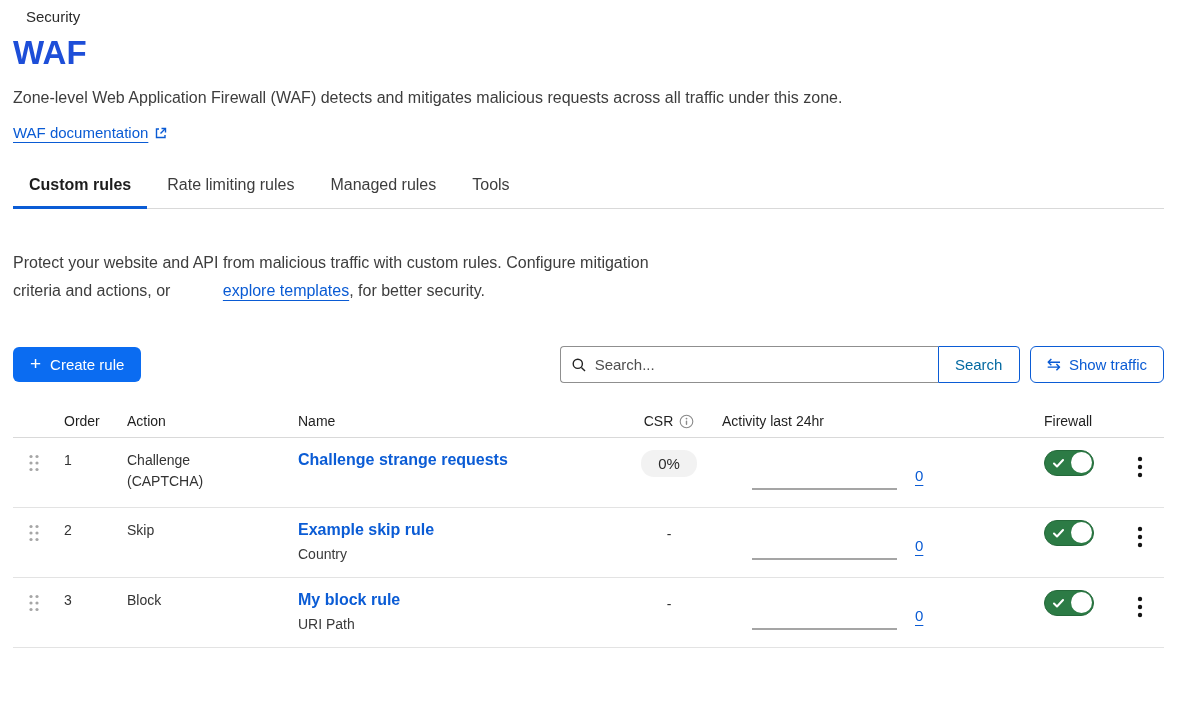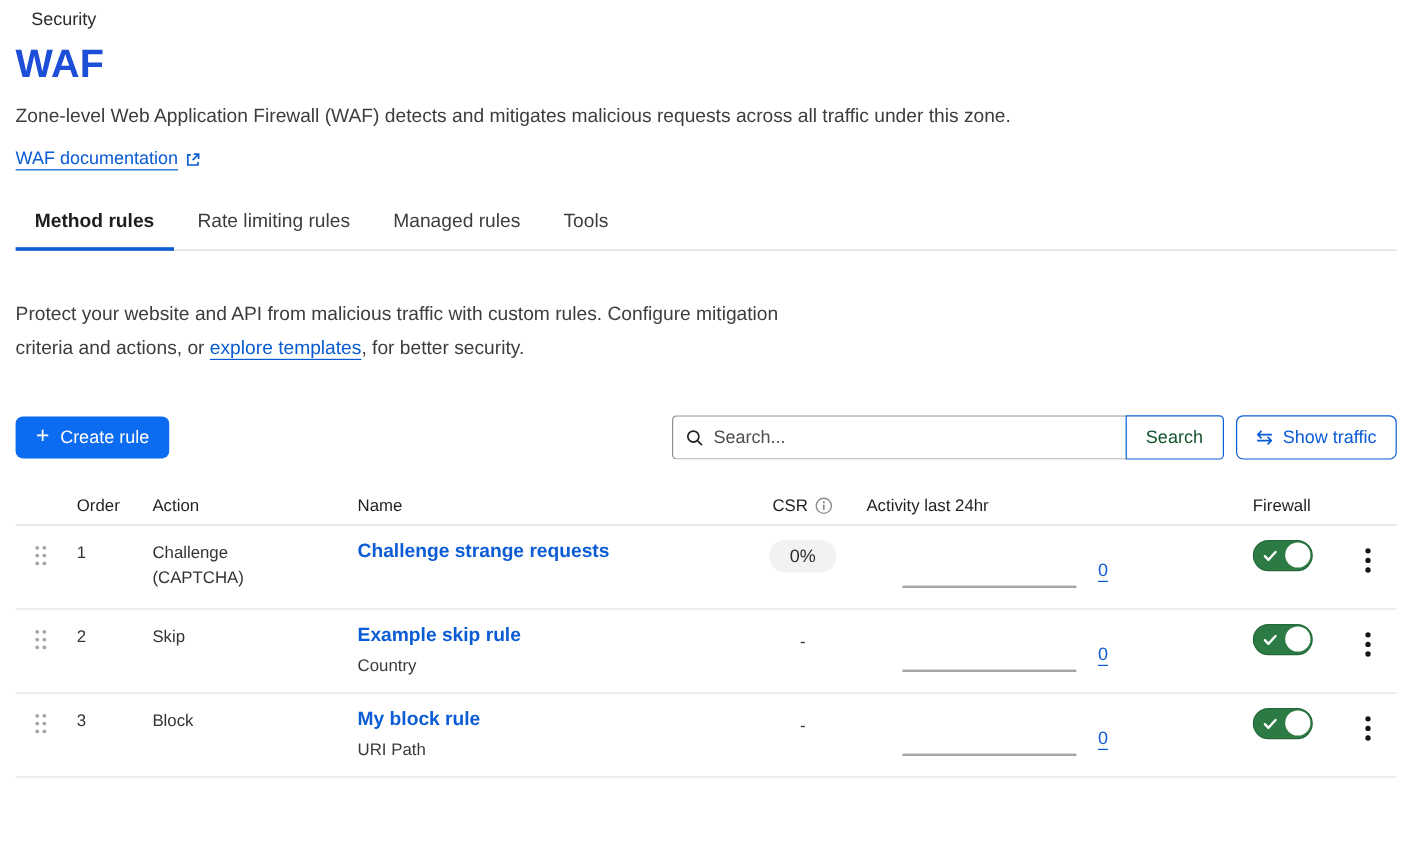--- a/index.html
+++ b/index.html
@@ -17,38 +17,38 @@
 
   
   .tabs { display: flex; gap: 4px; margin-top: 21px; border-bottom: 1px solid #d9d9d9; }
   .tab { padding: 13px 16px 12px 16px; font-size: 16px; color: #3d3d3d; cursor: pointer;
          border-bottom: 3px solid transparent; margin-bottom: -1px; }
   .tab.active { font-weight: 700; color: #1d1d1d; border-bottom-color: #0b5cd5; }
 
   
   .intro { margin-top: 40px; font-size: 16px; line-height: 28px; color: #3d3d3d; }
   .intro .line { display: block; }
-  .inline-link { color: #0a5bd4; text-decoration: underline; text-underline-offset: 4px; text-decoration-thickness: 1px; cursor: pointer; }
+  .inline-link { color: #0a5bd4; text-decoration: underline; text-underline-offset: 4px; text-decoration-thickness: 1px; cursor: pointer; margin-left: 48px; }
 
   .usage { margin-top: 34px; font-size: 16px; color: #3d3d3d; }
   .usage b { color: #1d1d1d; }
 
   
   .toolbar { margin-top: 41px; display: flex; align-items: center; }
   .btn-create { display: inline-flex; align-items: center; gap: 9px; height: 35px; padding: 0 17px;
                 background: #0b6cf1; color: #ffffff; font-size: 15px; border: none; border-radius: 6px;
                 font-family: inherit; cursor: pointer; }
   .btn-create .plus { font-size: 19px; font-weight: 400; line-height: 1; margin-top: -2px; }
   .toolbar-right { margin-left: auto; display: flex; align-items: stretch; }
   .search-box { display: flex; align-items: center; width: 378px; height: 37px; border: 1px solid #8f8f8f;
                 border-right: none; border-radius: 4px 0 0 4px; padding: 0 10px; background: #fff; }
   .search-box svg { flex: 0 0 auto; margin-right: 8px; }
   .search-box input { border: none; outline: none; flex: 1; font-size: 15px; font-family: inherit; color: #333; }
   .search-box input::placeholder { color: #4f4f4f; }
-  .btn-search { width: 82px; height: 37px; background: #ffffff; color: #14532d; font-size: 15px;
+  .btn-search { width: 82px; height: 37px; background: #ffffff; color: #0369a1; font-size: 15px;
                 border: 1px solid #0b5cd5; border-radius: 0 4px 4px 0; font-family: inherit; cursor: pointer; }
   .btn-filters { margin-left: 10px; display: inline-flex; align-items: center; justify-content: center; gap: 8px;
                  height: 37px; padding: 0 16px; background: #ffffff; color: #0a5bd4; font-size: 15px;
                  border: 1px solid #0b5cd5; border-radius: 6px; font-family: inherit; cursor: pointer; }
   .btn-filters .swap-glyph { font-size: 17px; line-height: 1; margin-top: -1px; }
 
   
   .rules-table { margin-top: 30px; }
   .t-row { display: grid; grid-template-columns: 48px 63px 171px minmax(0,1fr) 100px 253px 152px 40px; align-items: start; }
   .t-head { border-bottom: 1px solid #d9d9d9; padding-bottom: 8px; }
@@ -90,21 +90,21 @@
     <span style="display:inline-flex;">
       <svg width="14" height="14" viewBox="0 0 14 14" fill="none" stroke="#0a5bd4" stroke-width="1.4">
         <path d="M5 3 H2.5 V11.5 H11 V9"></path>
         <path d="M7.5 2.5 H11.5 V6.5"></path>
         <path d="M11.2 2.8 L6.5 7.5"></path>
       </svg>
     </span>
   </a>
 
   <div class="tabs">
-    <div class="tab active"><span>Method rules</span></div>
+    <div class="tab active"><span>Custom rules</span></div>
     <div class="tab"><span>Rate limiting rules</span></div>
     <div class="tab"><span>Managed rules</span></div>
     <div class="tab"><span>Tools</span></div>
   </div>
 
   <p class="intro">
     <span class="line">Protect your website and API from malicious traffic with custom rules. Configure mitigation</span>
     <span class="line"><span>criteria and actions, or </span><a class="inline-link">explore templates</a><span>, for better security.</span></span>
   </p>
 

